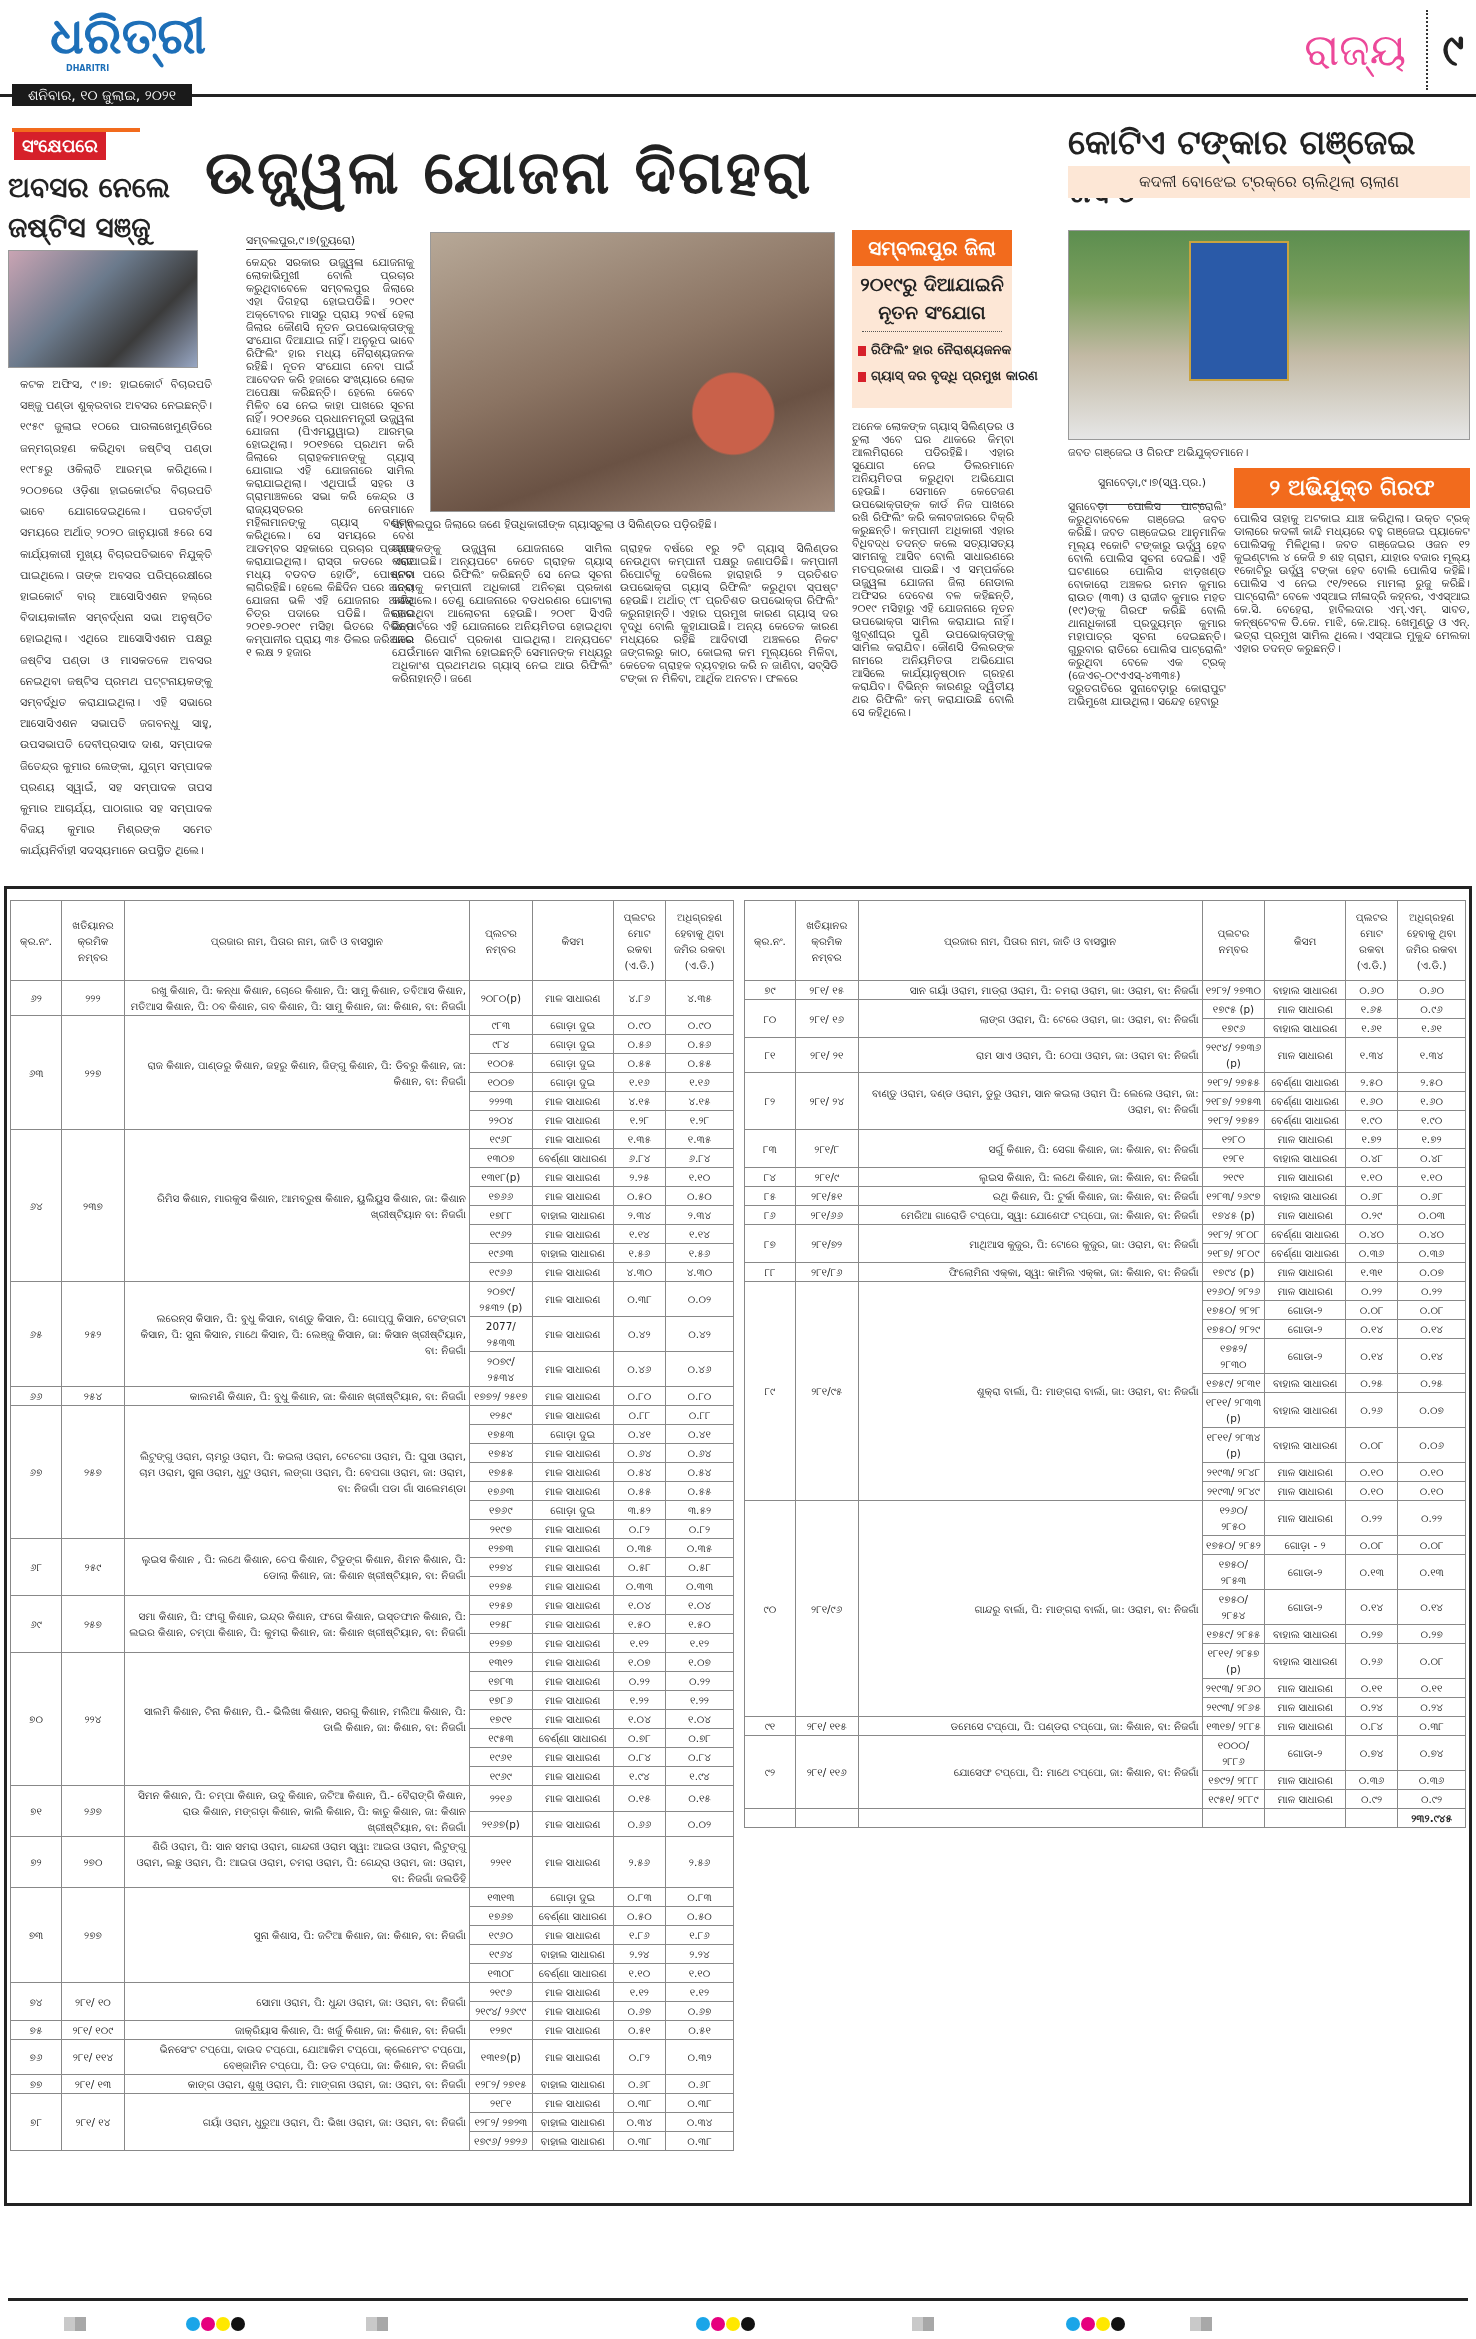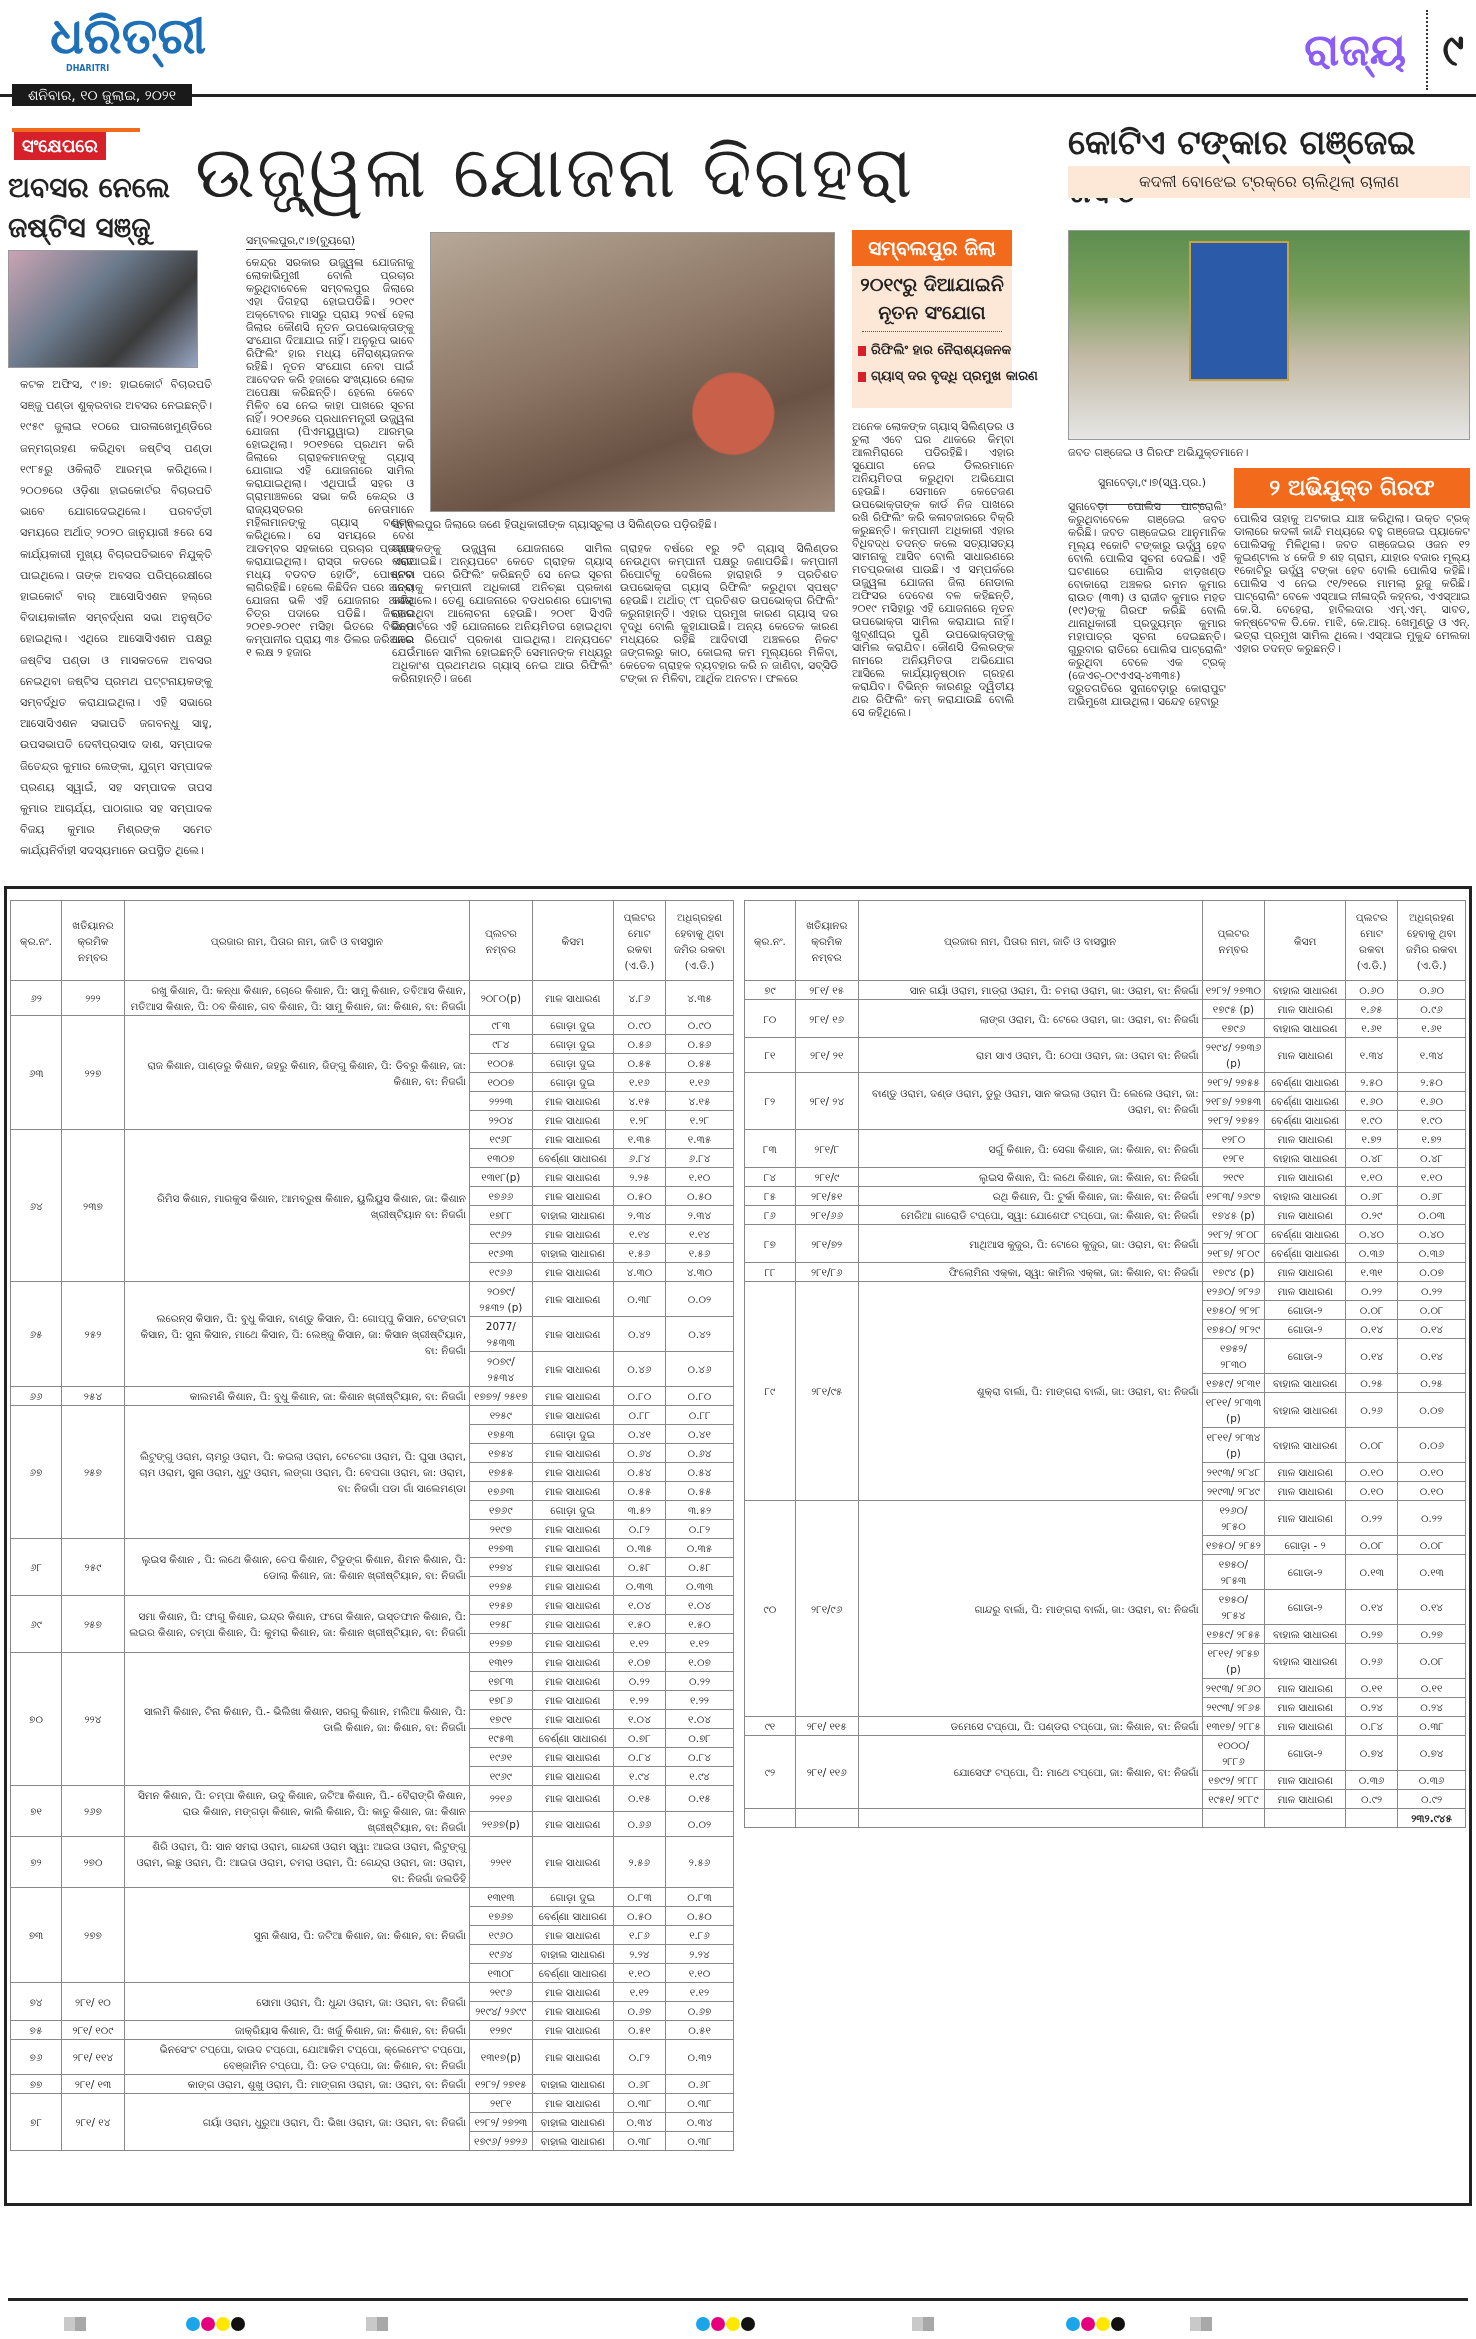--- a/index.html
+++ b/index.html
@@ -4,31 +4,31 @@
 <style>
   *{box-sizing:border-box;margin:0;padding:0}
   body{width:1476px;height:2339px;background:#fff;font-family:"DejaVu Sans",sans-serif;color:#222;position:relative;overflow:hidden}
   .abs{position:absolute}
   
   #logo{left:50px;top:6px;width:130px;height:70px}
   #logo .mark{font-family:"DejaVu Serif",serif;font-size:50px;font-weight:bold;color:#1d6fb8;line-height:60px}
   #logo .sub{font-size:8px;font-weight:bold;color:#1d6fb8;position:absolute;left:16px;top:58px}
   #dateline{left:12px;top:84px;width:180px;height:22px;background:#1a1a1a;color:#fff;font-size:14px;line-height:22px;text-align:center}
   #rule-top{left:0;top:94px;width:1476px;height:3px;background:#222}
-  #section{right:60px;top:24px;font-size:44px;font-weight:bold;color:#8b5cf6}
+  #section{right:60px;top:24px;font-size:44px;font-weight:normal;color:#ec4899}
   #pageno{right:12px;top:24px;font-size:44px;font-weight:bold;color:#222}
   #section-sep{right:48px;top:10px;height:80px;border-left:2px dotted #333}
   
   #brief-bar{left:12px;top:128px;width:128px;height:4px;background:#f26b1d}
   #brief-tag{left:14px;top:132px;width:92px;height:28px;background:#d6202a;color:#fff;font-size:18px;font-weight:bold;text-align:center;line-height:28px}
   #brief-head{left:8px;top:168px;width:180px;font-size:28px;font-weight:bold;line-height:40px}
   #brief-photo{left:8px;top:250px;width:190px;height:118px;background:linear-gradient(135deg,#c9a4b3,#6b7a8c 40%,#3b3b3b 70%,#98a7c4);border:1px solid #999}
   #brief-text{left:20px;top:374px;width:192px;font-size:11.2px;line-height:21.2px;text-align:justify}
   
-  #main-head{left:195px;top:122px;width:860px;font-size:72px;font-weight:normal;letter-spacing:2px;line-height:100px}
+  #main-head{left:205px;top:122px;width:860px;font-size:60px;font-weight:bold;letter-spacing:2px;line-height:100px}
   #main-dateline{left:246px;top:234px;font-size:11px;border-bottom:1px solid #333;padding-bottom:2px}
   .col{font-size:11px;line-height:13px;text-align:justify}
   #main-col1{left:246px;top:256px;width:168px}
   #main-photo{left:430px;top:232px;width:405px;height:280px;background:radial-gradient(circle at 75% 65%,#c9614a 0,#c9614a 40px,transparent 42px),linear-gradient(160deg,#b7a897,#8b7463 45%,#6a5244 70%,#a08878);border:1px solid #999}
   #main-caption{left:392px;top:518px;width:460px;font-size:11px}
   #main-col2{left:392px;top:542px;width:220px}
   #main-col3{left:620px;top:542px;width:218px}
   
   #info-box{left:852px;top:230px;width:160px;height:178px;background:#fde7d6}
   #info-title{left:852px;top:230px;width:160px;height:36px;background:#f26b1d;color:#fff;font-size:20px;font-weight:bold;text-align:center;line-height:36px}

